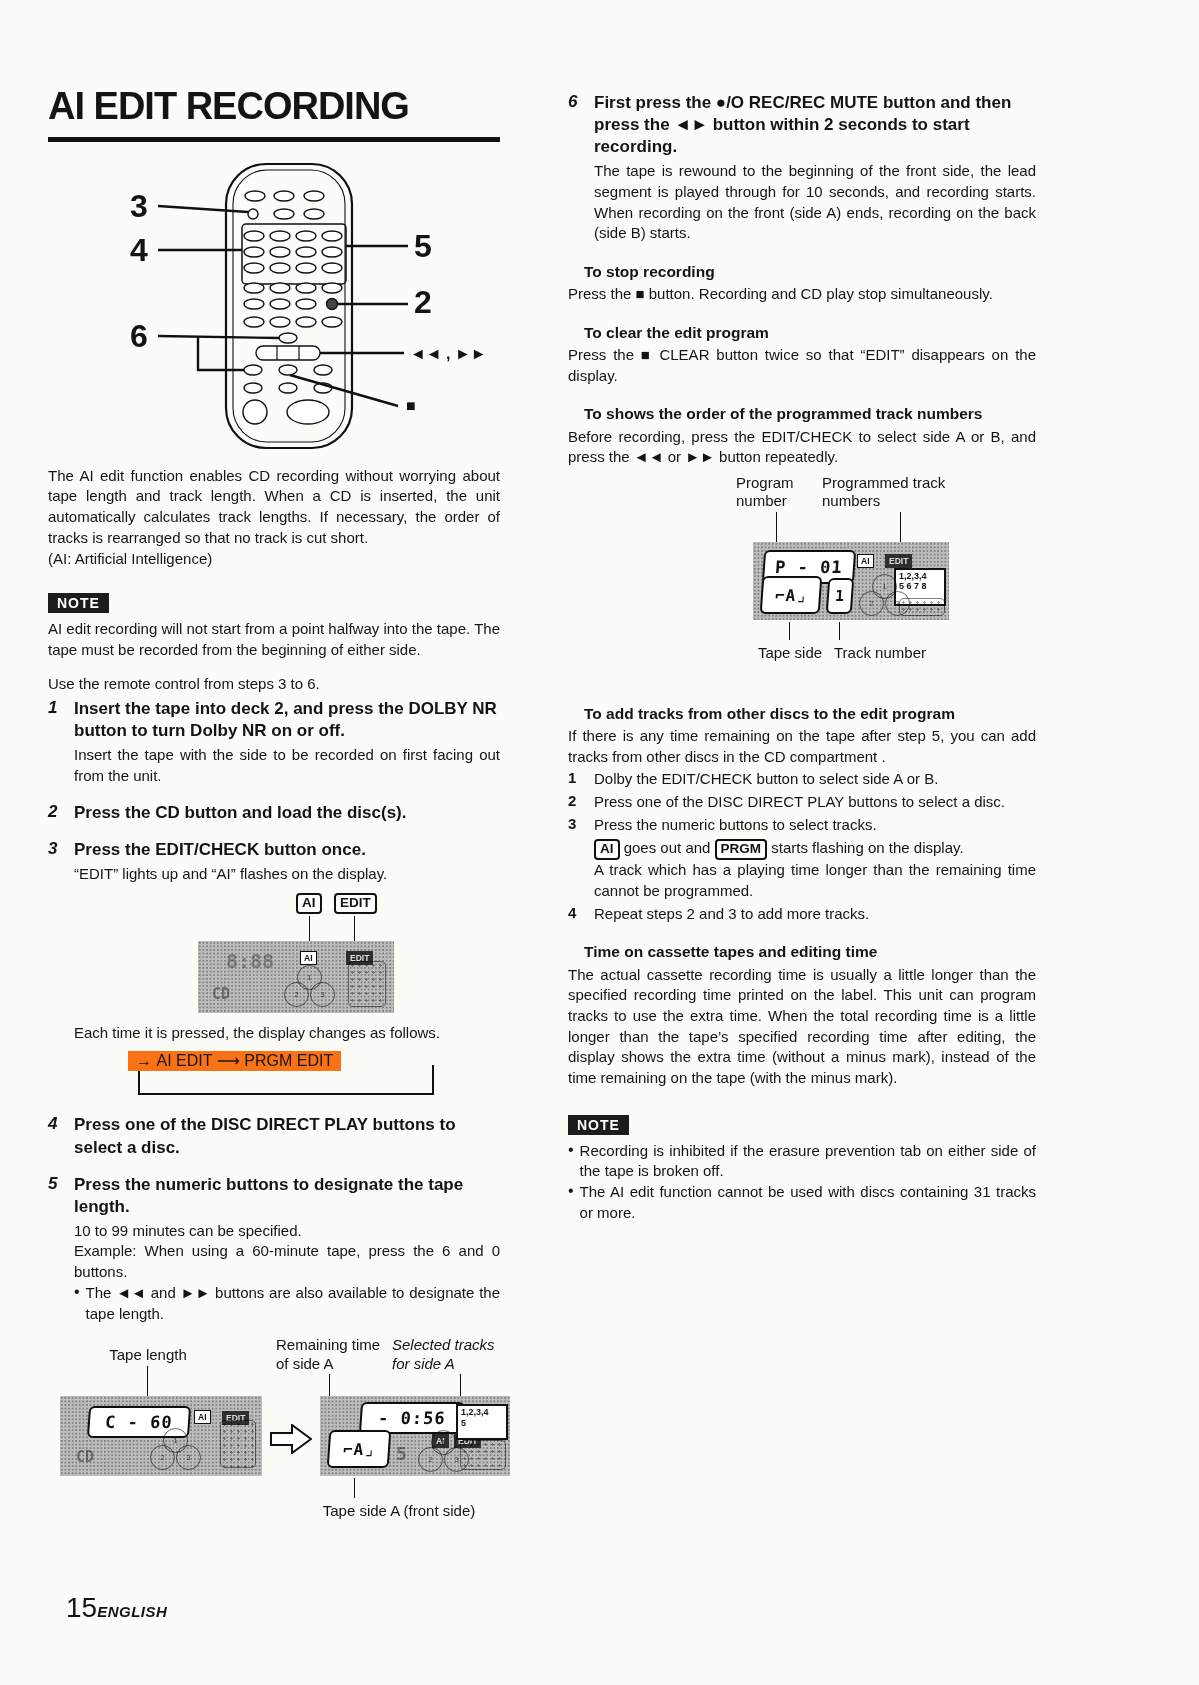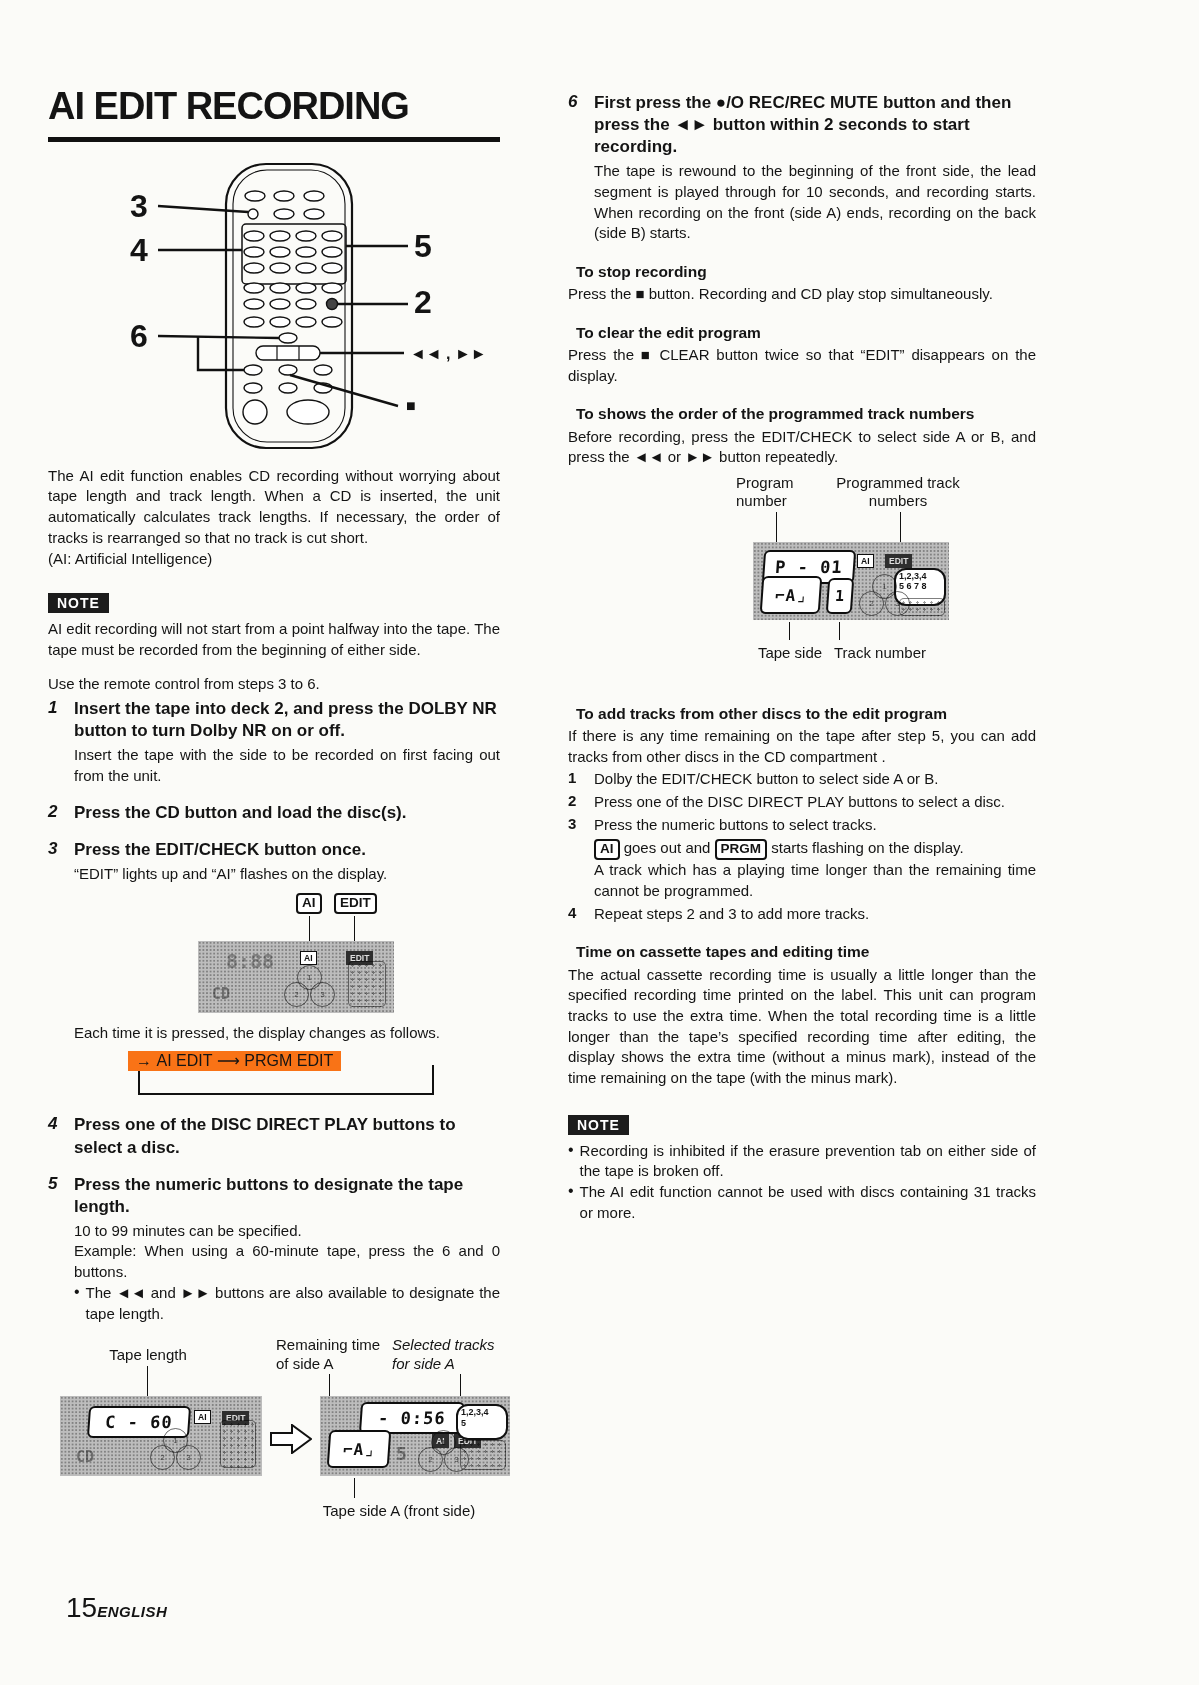--- a/index.html
+++ b/index.html
@@ -6,21 +6,21 @@
   #page{position:relative;width:1199px;height:1685px;background:#fbfbf8;margin:0 auto;
         font-family:"Liberation Sans", sans-serif;color:#141414;overflow:hidden;}
   .col{position:absolute;}
   #col-left{left:48px;top:86px;width:452px;}
   #col-right{left:568px;top:92px;width:468px;}
 
   .doc-title{font-size:38px;font-weight:bold;letter-spacing:-1px;line-height:1.1;}
   .title-rule{height:5px;background:#111;margin-top:9px;}
 
   .p{font-size:15px;line-height:1.38;text-align:justify;margin:0;}
-  .subh{font-weight:bold;font-size:15.5px;margin:18px 0 2px 8px;line-height:1.3;}
+  .subh{font-weight:bold;font-size:15.5px;margin:18px 0 2px 16px;line-height:1.3;}
   .step{display:flex;gap:8px;margin-top:15px;}
   .snum{font-style:italic;font-weight:bold;font-size:17px;width:18px;flex:none;}
   .stitle{font-weight:bold;font-size:17px;line-height:1.3;text-align:left;}
   .sbody{margin-left:26px;margin-top:3px;}
   .indent{margin-left:26px;}
   .bullet-row{display:flex;gap:6px;margin-left:26px;}
   .bullet-row .b{flex:none;}
   .nrow{display:flex;gap:10px;margin-top:2px;}
   .lnum{font-weight:bold;width:16px;flex:none;font-size:15px;}
 
@@ -46,21 +46,21 @@
   .badge{position:absolute;font-size:8.5px;font-weight:bold;padding:0 3px;line-height:12px;
          border:1.5px solid #0e0e0e;background:#fff;color:#111;}
   .badge.dark{background:#2e2e2e;color:#ddd;border-color:#2e2e2e;}
   .discset{position:absolute;}
   .disc{position:absolute;width:23px;height:23px;border:1.6px solid rgba(10,10,10,.6);
         border-radius:50%;font-size:8px;display:flex;align-items:center;justify-content:center;
         color:rgba(0,0,0,.65);background:transparent;}
   .dotbox{position:absolute;border:1.5px solid rgba(0,0,0,.5);border-radius:5px;
           background-image:radial-gradient(rgba(0,0,0,.38) 1px,transparent 1.25px);
           background-size:7px 7px;}
-  .trackbox{position:absolute;background:#fff;border:2px solid #111;border-radius:12px;
+  .trackbox{position:absolute;background:#fff;border:2px solid #111;border-radius:0;
             font-size:9px;font-weight:bold;line-height:1.15;padding:1px 3px;text-align:left;}
   .ghost{position:absolute;opacity:.45;font-family:"DejaVu Sans Mono","DejaVu Sans",monospace;
          font-weight:bold;color:#111;}
   .vline{position:absolute;width:0;border-left:1.7px solid #111;}
   .figlabel{position:absolute;font-size:15px;line-height:1.22;}
   .figcap{font-size:15px;}
 
   
   .loop{position:relative;width:310px;height:48px;margin:8px 0 0 78px;}
   .loop-u{position:absolute;left:12px;right:2px;top:14px;bottom:4px;
@@ -290,21 +290,21 @@
     <p class="p">Press the ■ button. Recording and CD play stop simultaneously.</p>
 
     <div class="subh">To clear the edit program</div>
     <p class="p">Press the ■ CLEAR button twice so that “EDIT” disappears on the display.</p>
 
     <div class="subh">To shows the order of the programmed track numbers</div>
     <p class="p">Before recording, press the EDIT/CHECK to select side A or B, and press the ◄◄ or ►► button repeatedly.</p>
 
     <div style="position:relative;height:212px;margin-top:6px;">
       <span class="figlabel" style="left:168px;top:0;width:86px;text-align:left;">Program number</span>
-      <span class="figlabel" style="left:268px;top:0;width:124px;text-align:center;">Programmed track numbers</span>
+      <span class="figlabel" style="left:254px;top:0;width:124px;text-align:left;">Programmed track numbers</span>
       <div class="vline" style="left:208px;top:38px;height:30px;"></div>
       <div class="vline" style="left:332px;top:38px;height:34px;"></div>
 
       <div class="lcd" style="left:185px;top:68px;width:196px;height:78px;">
         <div class="seg" style="left:10px;top:8px;width:88px;height:30px;font-size:17px;">P - 01</div>
         <span class="badge" style="left:104px;top:12px;">AI</span>
         <span class="badge dark" style="left:132px;top:12px;">EDIT</span>
         <div class="trackbox" style="right:3px;top:26px;width:42px;height:32px;">
           <div>1,2,3,4</div>
           <div>5 6 7 8</div>

